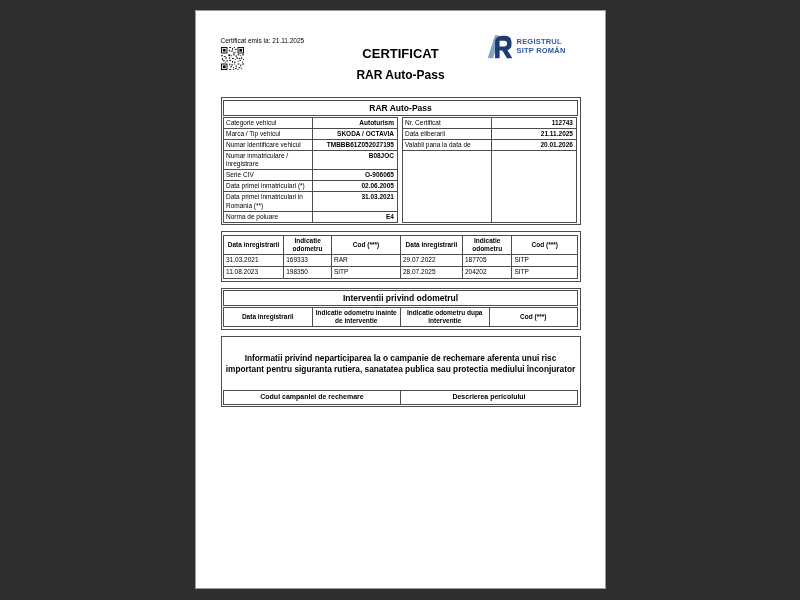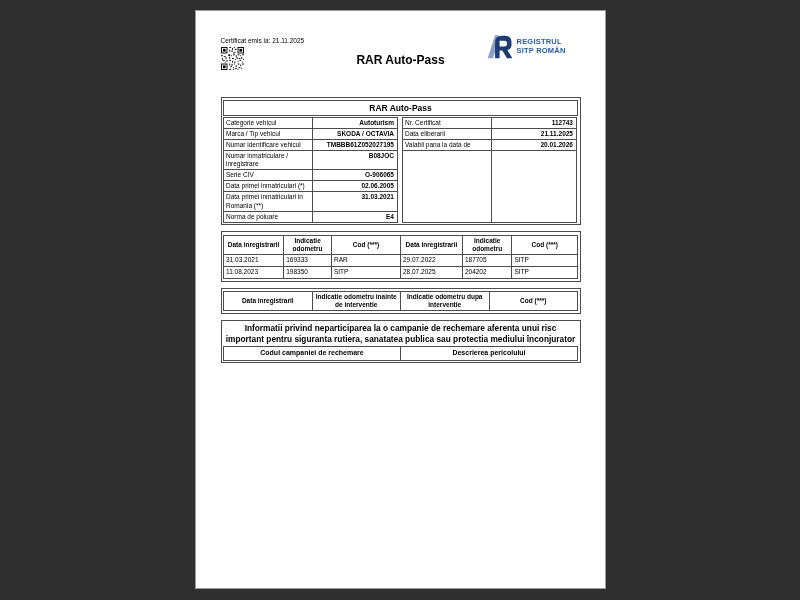--- a/index.html
+++ b/index.html
@@ -38,21 +38,21 @@
   .kv-value { width: 49%; margin-left: -1px; font-weight: bold; text-align: right; }
   .kv-filler { flex: 1; }
   .kv-filler .kv-cell { height: 100%; }
   
   table { border-collapse: collapse; width: 100%; margin-top: 1px; table-layout: fixed; }
   th, td { border: 1px solid #4d4d4d; font-size: 6.5px; line-height: 1.25; padding: 1px 2px; }
   th { font-weight: bold; text-align: center; vertical-align: middle; }
   td { text-align: left; height: 9px; vertical-align: middle; }
   .recall-title {
     font-weight: bold; font-size: 8.3px; text-align: center;
-    line-height: 1.25; padding: 1px 2px;
+    line-height: 1.25; padding: 15px 2px;
   }
   .recall-table th { font-size: 7px; padding: 2px 2px; }
 </style>
 </head>
 <body>
 
 <div class="page">
 
   <div class="header">
     <div>
@@ -117,20 +117,21 @@
             <rect x="19" y="22" width="2" height="1"></rect>
           <rect x="22" y="23" width="1" height="1"></rect>
             <rect x="9" y="24" width="2" height="1"></rect>
             <rect x="13" y="24" width="1" height="1"></rect>
             <rect x="18" y="24" width="1" height="1"></rect>
         </g>
       </svg>
     </div>
 
     <div class="titles">
+      <div class="title1">CERTIFICAT</div>
       <div class="title2">RAR Auto-Pass</div>
     </div>
 
     <div class="logo">
       <svg width="28" height="28" viewBox="0 0 34 34">
         <polygon points="2,32 11,4 15.5,4 15.5,11 8.5,32" fill="#8aa2c8"></polygon>
         <path fill="#1e3c72" fill-rule="evenodd" d="M11,32 V13 Q11,4.5 19.5,4.5 h3.5 Q31,4.5 31,13 v2.5 Q31,20.5 26,22 L32,32 h-6.5 L19.8,22.5 H16.5 V32 Z
              M16.5,10.5 h5.5 Q25.5,10.5 25.5,13.5 v1 Q25.5,17.5 22,17.5 h-5.5 Z"></path>
       </svg>
       <div class="logo-text" style="color:#2d5b9e">
@@ -234,20 +235,21 @@
         <td>SITP</td>
         <td>28.07.2025</td>
         <td>204202</td>
         <td>SITP</td>
       </tr>
     </tbody>
       </table>
   </div>
 
   <div class="section">
+    <div class="section-title">Interventii privind odometrul</div>
     <table>
       <colgroup>
         <col style="width:25%">
           <col style="width:25%">
           <col style="width:25%">
           <col style="width:25%">
       </colgroup>
       <tbody>
           <tr>
         <th>Data inregistrarii</th>

